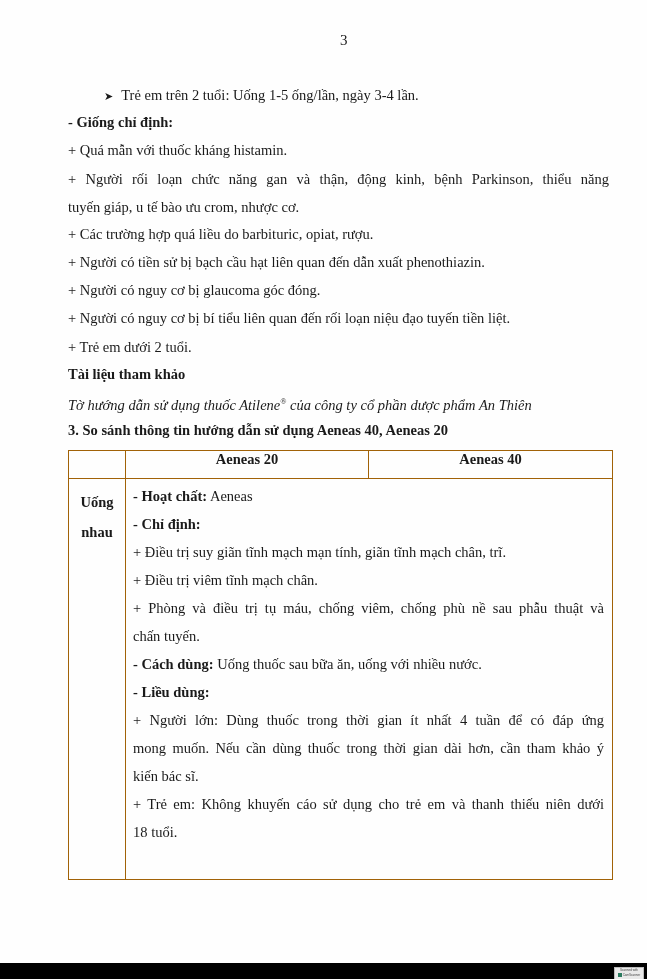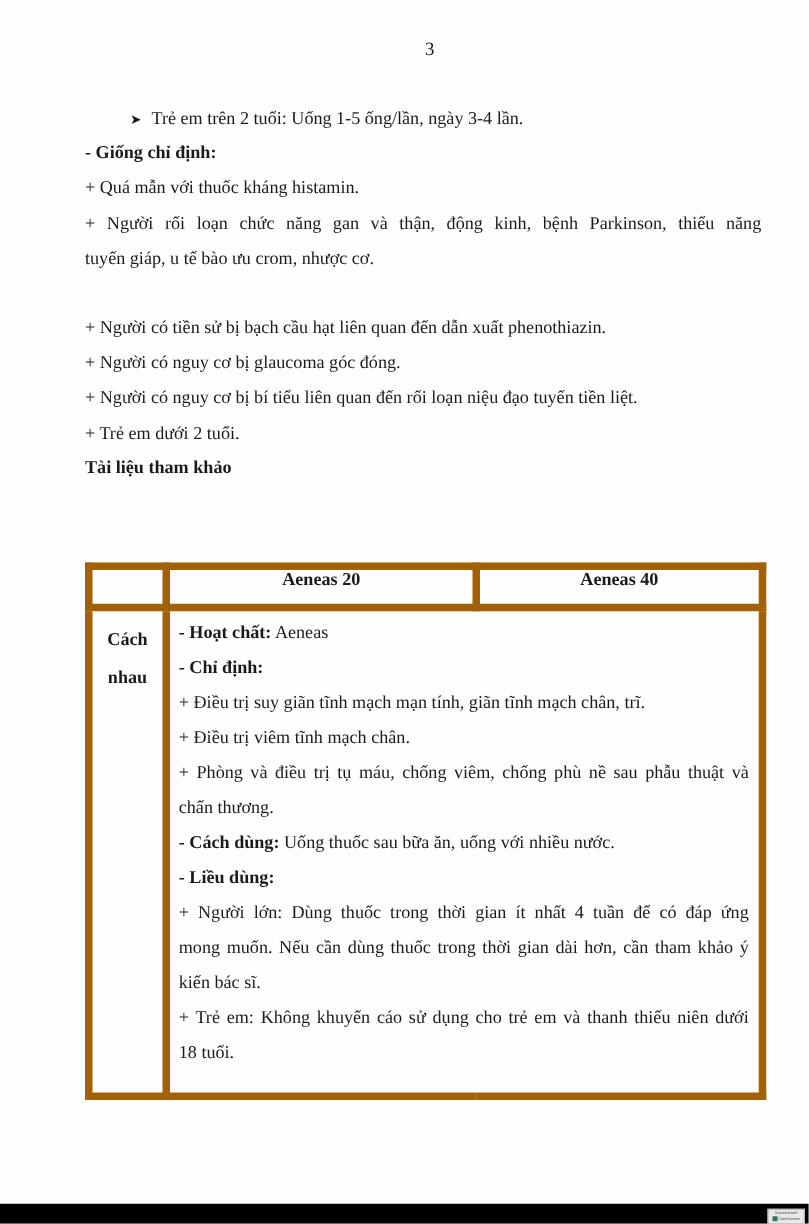--- a/index.html
+++ b/index.html
@@ -22,21 +22,21 @@
   .bullet-line { left: 104px; top: 87px; }
   .bullet-line .arrow { font-size: 11px; margin-right: 8px; }
   .b { font-weight: bold; }
   .i { font-style: italic; }
   .justify { text-align: justify; text-align-last: justify; white-space: nowrap; }
 
   table.cmp {
     position: absolute; left: 68px; top: 450px; width: 545px; height: 430px;
     border-collapse: collapse; font-size: 14.5px; line-height: 17px;
   }
-  table.cmp td { border: 6px solid #a16207; vertical-align: top; padding: 0; }
+  table.cmp td { border: 1px solid #a16207; vertical-align: top; padding: 0; }
   .hdr td { height: 27px; text-align: center; font-weight: bold; vertical-align: middle; }
   .left-col { width: 56px; }
   .left-col .lbl { font-weight: bold; text-align: center; padding-top: 8px; line-height: 30px; }
   .content { position: relative; }
   .content .ln { position: absolute; left: 7px; white-space: nowrap; }
   .content .ln.j { right: 8px; text-align: justify; text-align-last: justify; }
   sup { font-size: 8px; }
 </style>
 </head>
 <body>
@@ -47,51 +47,56 @@
 
   <div class="abs bullet-line">
     <span class="arrow">➤</span><span>Trẻ em trên 2 tuổi: Uống 1-5 ống/lần, ngày 3-4 lần.</span>
   </div>
 
   <div class="abs b" style="left:68px; top:114px;">- Giống chỉ định:</div>
 
   <div class="abs" style="left:68px; top:142px;">+ Quá mẫn với thuốc kháng histamin.</div>
   <div class="abs justify" style="left:68px; top:171px; width:541px;">+ Người rối loạn chức năng gan và thận, động kinh, bệnh Parkinson, thiểu năng</div>
   <div class="abs" style="left:68px; top:199px;">tuyến giáp, u tế bào ưu crom, nhược cơ.</div>
+  <div class="abs" style="left:68px; top:226px;">+ Các trường hợp quá liều do barbituric, opiat, rượu.</div>
   <div class="abs" style="left:68px; top:254px;text-align:right;">+ Người có tiền sử bị bạch cầu hạt liên quan đến dẫn xuất phenothiazin.</div>
   <div class="abs" style="left:68px; top:282px;text-align:center;">+ Người có nguy cơ bị glaucoma góc đóng.</div>
   <div class="abs" style="left:68px; top:310px;">+ Người có nguy cơ bị bí tiểu liên quan đến rối loạn niệu đạo tuyến tiền liệt.</div>
   <div class="abs" style="left:68px; top:339px;">+ Trẻ em dưới 2 tuổi.</div>
 
   <div class="abs b" style="left:68px; top:366px;">Tài liệu tham khảo</div>
+  <div class="abs i" style="left:68px; top:393px;">
+    <span>Tờ hướng dẫn sử dụng thuốc Atilene</span><sup>®</sup><span> của công ty cổ phần dược phẩm An Thiên</span>
+  </div>
 
+  <div class="abs b" style="left:68px; top:422px;">3. So sánh thông tin hướng dẫn sử dụng Aeneas 40, Aeneas 20</div>
 
   <table class="cmp">
     <tbody>
         <tr class="hdr">
       <td class="left-col"></td>
       <td style="width:242px;">Aeneas 20</td>
       <td>Aeneas 40</td>
     </tr>
     <tr>
       <td class="left-col">
         <div class="lbl">
-          <div>Cách</div>
+          <div>Uống</div>
           <div>nhau</div>
         </div>
       </td>
       <td colspan="2" class="content">
         <div class="ln" style="top:9px;">
           <span class="b">- Hoạt chất:</span><span> Aeneas</span>
         </div>
         <div class="ln b" style="top:37px;">- Chỉ định:</div>
         <div class="ln" style="top:65px;">+ Điều trị suy giãn tĩnh mạch mạn tính, giãn tĩnh mạch chân, trĩ.</div>
         <div class="ln" style="top:93px;text-align:right;">+ Điều trị viêm tĩnh mạch chân.</div>
         <div class="ln j" style="top:121px;">+ Phòng và điều trị tụ máu, chống viêm, chống phù nề sau phẫu thuật và</div>
-        <div class="ln" style="top:149px;">chấn thương.</div>
+        <div class="ln" style="top:149px;">chấn tuyến.</div>
         <div class="ln" style="top:177px;">
           <span class="b">- Cách dùng:</span><span> Uống thuốc sau bữa ăn, uống với nhiều nước.</span>
         </div>
         <div class="ln b" style="top:205px;">- Liều dùng:</div>
         <div class="ln j" style="top:233px;"> + Người lớn: Dùng thuốc trong thời gian ít nhất 4 tuần để có đáp ứng</div>
         <div class="ln j" style="top:261px;">mong muốn. Nếu cần dùng thuốc trong thời gian dài hơn, cần tham khảo ý</div>
         <div class="ln" style="top:289px;">kiến bác sĩ.</div>
         <div class="ln j" style="top:317px;">+ Trẻ em: Không khuyến cáo sử dụng cho trẻ em và thanh thiếu niên dưới</div>
         <div class="ln" style="top:345px;">18 tuổi.</div>
       </td>

